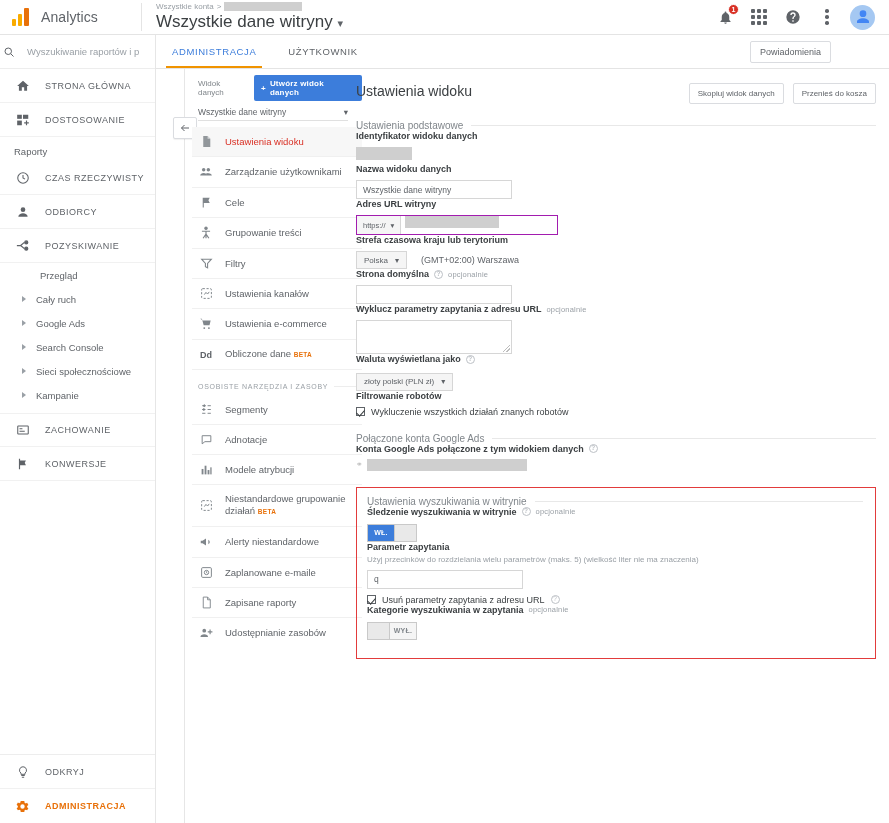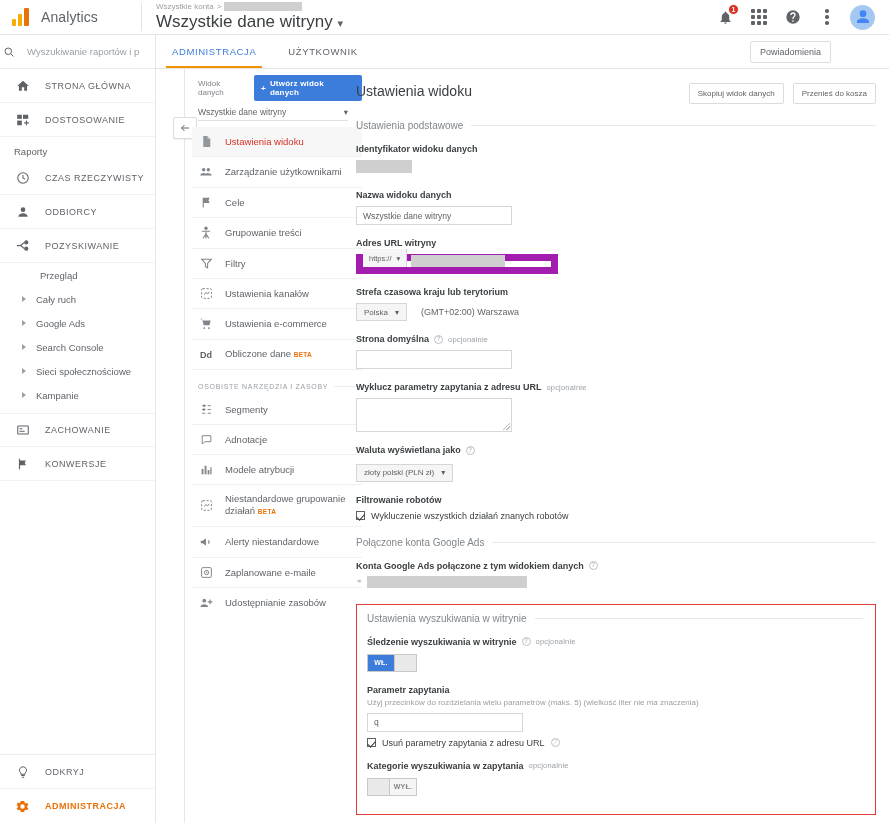--- a/index.html
+++ b/index.html
@@ -130,33 +130,33 @@
   .panel-head { display:flex; align-items:flex-start; }
   .head-btns { margin-left:auto; display:flex; gap:9px; }
   .ghost-btn {
     border:1px solid #dadce0; border-radius:2px; background:#fff;
     font-size:8px; color:#5f6368; padding:5px 8px; white-space:nowrap;
   }
   .section-title {
     font-size:10px; color:#80868b; display:flex; align-items:center; gap:8px; margin-top:16px;
   }
   .section-title:after { content:""; flex:1; height:1px; background:#e8e8e8; }
-  .fld { margin-top:13px; }
+  .fld { }
   .fld-label { font-size:9px; color:#3c4043; font-weight:bold; display:flex; align-items:center; gap:5px;}
   .opt { font-size:7.5px; color:#9aa0a6; font-weight:normal; letter-spacing:.2px;}
   .help {
     width:9px;height:9px;border-radius:50%;border:1px solid #bdc1c6;color:#bdc1c6;
     font-size:6.5px; display:inline-flex; align-items:center; justify-content:center; line-height:1;
   }
   .redact-bar { display:inline-block; background:#cfcfcf; height:13px; width:56px; margin-top:6px;}
   .txtinput {
     margin-top:6px; width:156px; height:19px; border:1px solid #d6d6d6; background:#fff;
     font-size:8.5px; color:#5f6368; display:flex; align-items:center; padding:0 6px;
   }
-  .url-row { margin-top:6px; display:flex; align-items:flex-end; width:202px; height:20px; border:7px solid #a21caf;}
+  .url-row { margin-top:6px; display:flex; align-items:flex-start; width:202px; height:20px; border:1px solid #a21caf;}
   .url-proto {
     height:18px; display:flex; align-items:center; gap:5px; padding:0 6px;
     background:#f5f5f5; border-right:1px solid #d6d6d6; font-size:7.5px; color:#5f6368;
   }
   .url-val { background:#cfcfcf; height:12px; width:94px; margin-left:4px; }
   .selbtn {
     display:inline-flex; align-items:center; gap:7px; height:18px; padding:0 7px;
     background:#f5f5f5; border:1px solid #d6d6d6; font-size:8px; color:#5f6368;
   }
   .tz-row { display:flex; align-items:center; gap:14px; margin-top:6px; }
@@ -572,20 +572,29 @@
           <span class="mid-ico">
             <svg width="13" height="13" viewBox="0 0 24 24" fill="none" stroke="#80868b" stroke-width="1.8">
                 <rect x="3" y="3" width="18" height="18" rx="2"></rect>
                 <circle cx="12" cy="12" r="4"></circle>
                 <path d="M12 10v2.2l1.5 1"></path>
               </svg>
           </span>
           <span class="mlbl">Zaplanowane e-maile</span>
         </div>
 
+        <div class="mid-item">
+          <span class="mid-ico">
+            <svg width="13" height="13" viewBox="0 0 24 24" fill="none" stroke="#80868b" stroke-width="1.7">
+                <path d="M6 2h8l5 5v15H6z"></path>
+                <path d="M14 2v5h5"></path>
+              </svg>
+          </span>
+          <span class="mlbl">Zapisane raporty</span>
+        </div>
 
         <div class="mid-item" style="border-bottom:none;">
           <span class="mid-ico">
             <svg width="14" height="14" viewBox="0 0 24 24" fill="#80868b">
                 <circle cx="9" cy="8" r="3.2"></circle>
                 <path d="M2.5 19c0-3.2 3-4.8 6.5-4.8s6.5 1.6 6.5 4.8z"></path>
                 <path d="M18 6v3h-3v2h3v3h2v-3h3V9h-3V6z"></path>
               </svg>
           </span>
           <span class="mlbl">Udostępnianie zasobów</span>

